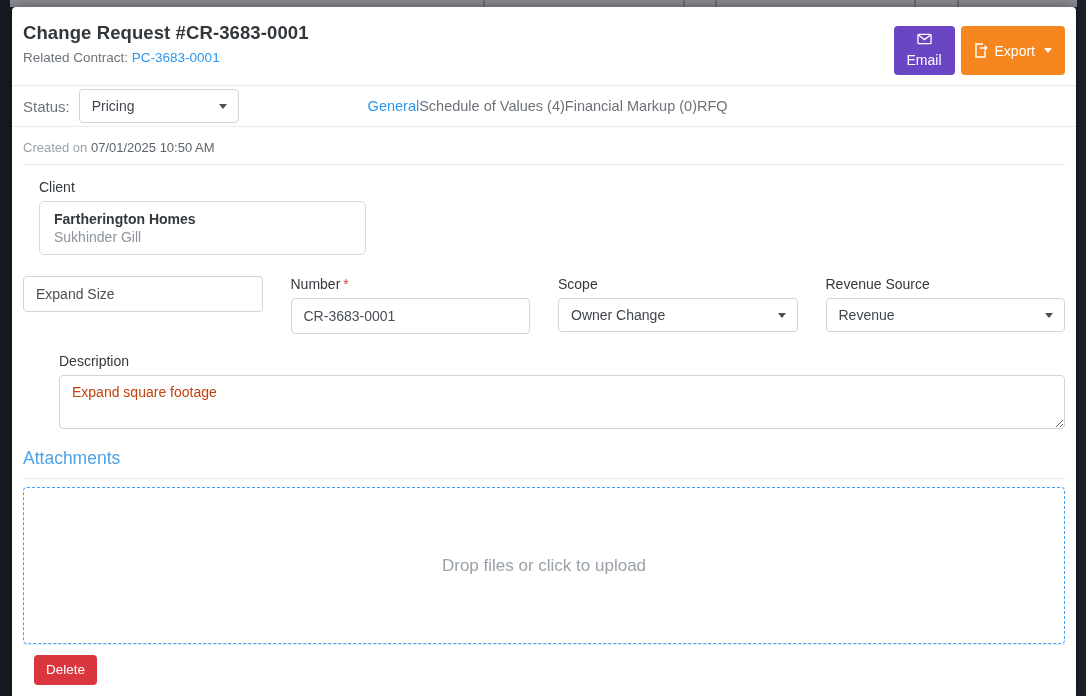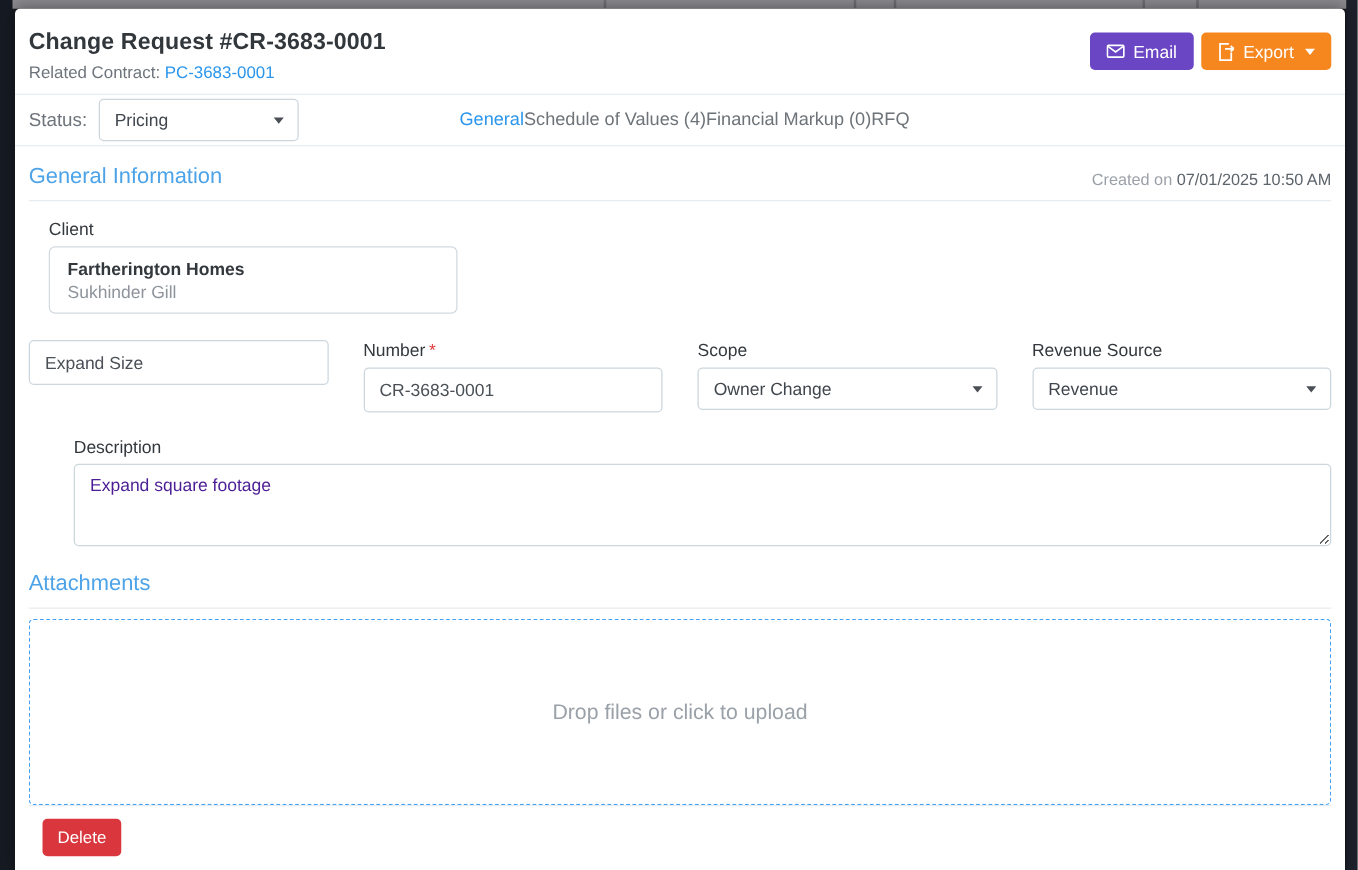--- a/index.html
+++ b/index.html
@@ -34,21 +34,21 @@
   }
   .page-title { font-size:18.5px; font-weight:700; color:#32373c; letter-spacing:.1px; }
   .related { margin-top:6px; font-size:13.5px; color:#6d747b; }
   .related a { color:#2b96ec; text-decoration:none; }
   .hdr-buttons { display:flex; gap:6px; padding-top:4px; }
   .btn {
     display:inline-flex; align-items:center; gap:7px;
     border:none; border-radius:4px; cursor:pointer;
     font-family:inherit; font-size:14px; padding:7px 13px; line-height:1.15;
   }
-  .btn-email { background:#6a45c4; color:#fff; }
+  .btn-email { background:#6a45c4; color:#fff;flex-direction:column; }
   .btn-export { background:#f6871f; color:#fff; }
   .btn .icon svg { display:block; }
   .caret {
     display:inline-block; width:0; height:0; margin-left:2px;
     border-left:4px solid transparent; border-right:4px solid transparent;
     border-top:5px solid currentColor;
   }
 
   
   .status-row {
@@ -101,22 +101,22 @@
     margin-top:21px;
     display:grid; grid-template-columns:repeat(4, 1fr); gap:28px;
   }
   input.text-input {
     width:100%; height:36px; border:1px solid #ccd6dd; border-radius:4px;
     padding:0 12px; font-family:inherit; font-size:14px; color:#4a5056;
     outline:none; background:#fff;
   }
   .desc-wrap { margin-top:19px;padding-left:36px; }
   textarea.desc {
-    width:100%; height:66px; border:1px solid #ccd6dd; border-radius:4px;
-    padding:8px 12px; font-family:inherit; font-size:14px; color:#4c1d95;
+    width:100%; height:54px; border:1px solid #ccd6dd; border-radius:4px;
+    padding:8px 12px; font-family:inherit; font-size:14px; color:#c2410c;
     outline:none; resize:both;
   }
 
   .attach-head { padding:16px 0 9px 0; border-bottom:1px solid #e7ecf0; }
   .dropzone {
     margin-top:8px; height:168px;
     border:1px dashed #3fa2f7; border-radius:4px;
     display:flex; align-items:center; justify-content:center; cursor:pointer;
   }
   .dropzone-text { color:#9aa1a8; font-size:17px; }
@@ -190,21 +190,20 @@
       <a class="tab active">General</a>
       <a class="tab">Schedule of Values (4)</a>
       <a class="tab">Financial Markup (0)</a>
       <a class="tab">RFQ</a>
     </div>
   </div>
 
   <div class="modal-body">
 
     <div class="section-head">
-      <span class="section-title">General Information</span>
       <span class="created">
         <span class="lbl">Created on</span>
         <span class="val">07/01/2025 10:50 AM</span>
       </span>
     </div>
 
     <div class="client-wrap">
       <span class="field-label">Client</span>
       <div class="client-card">
         <div class="client-company">Fartherington Homes</div>

